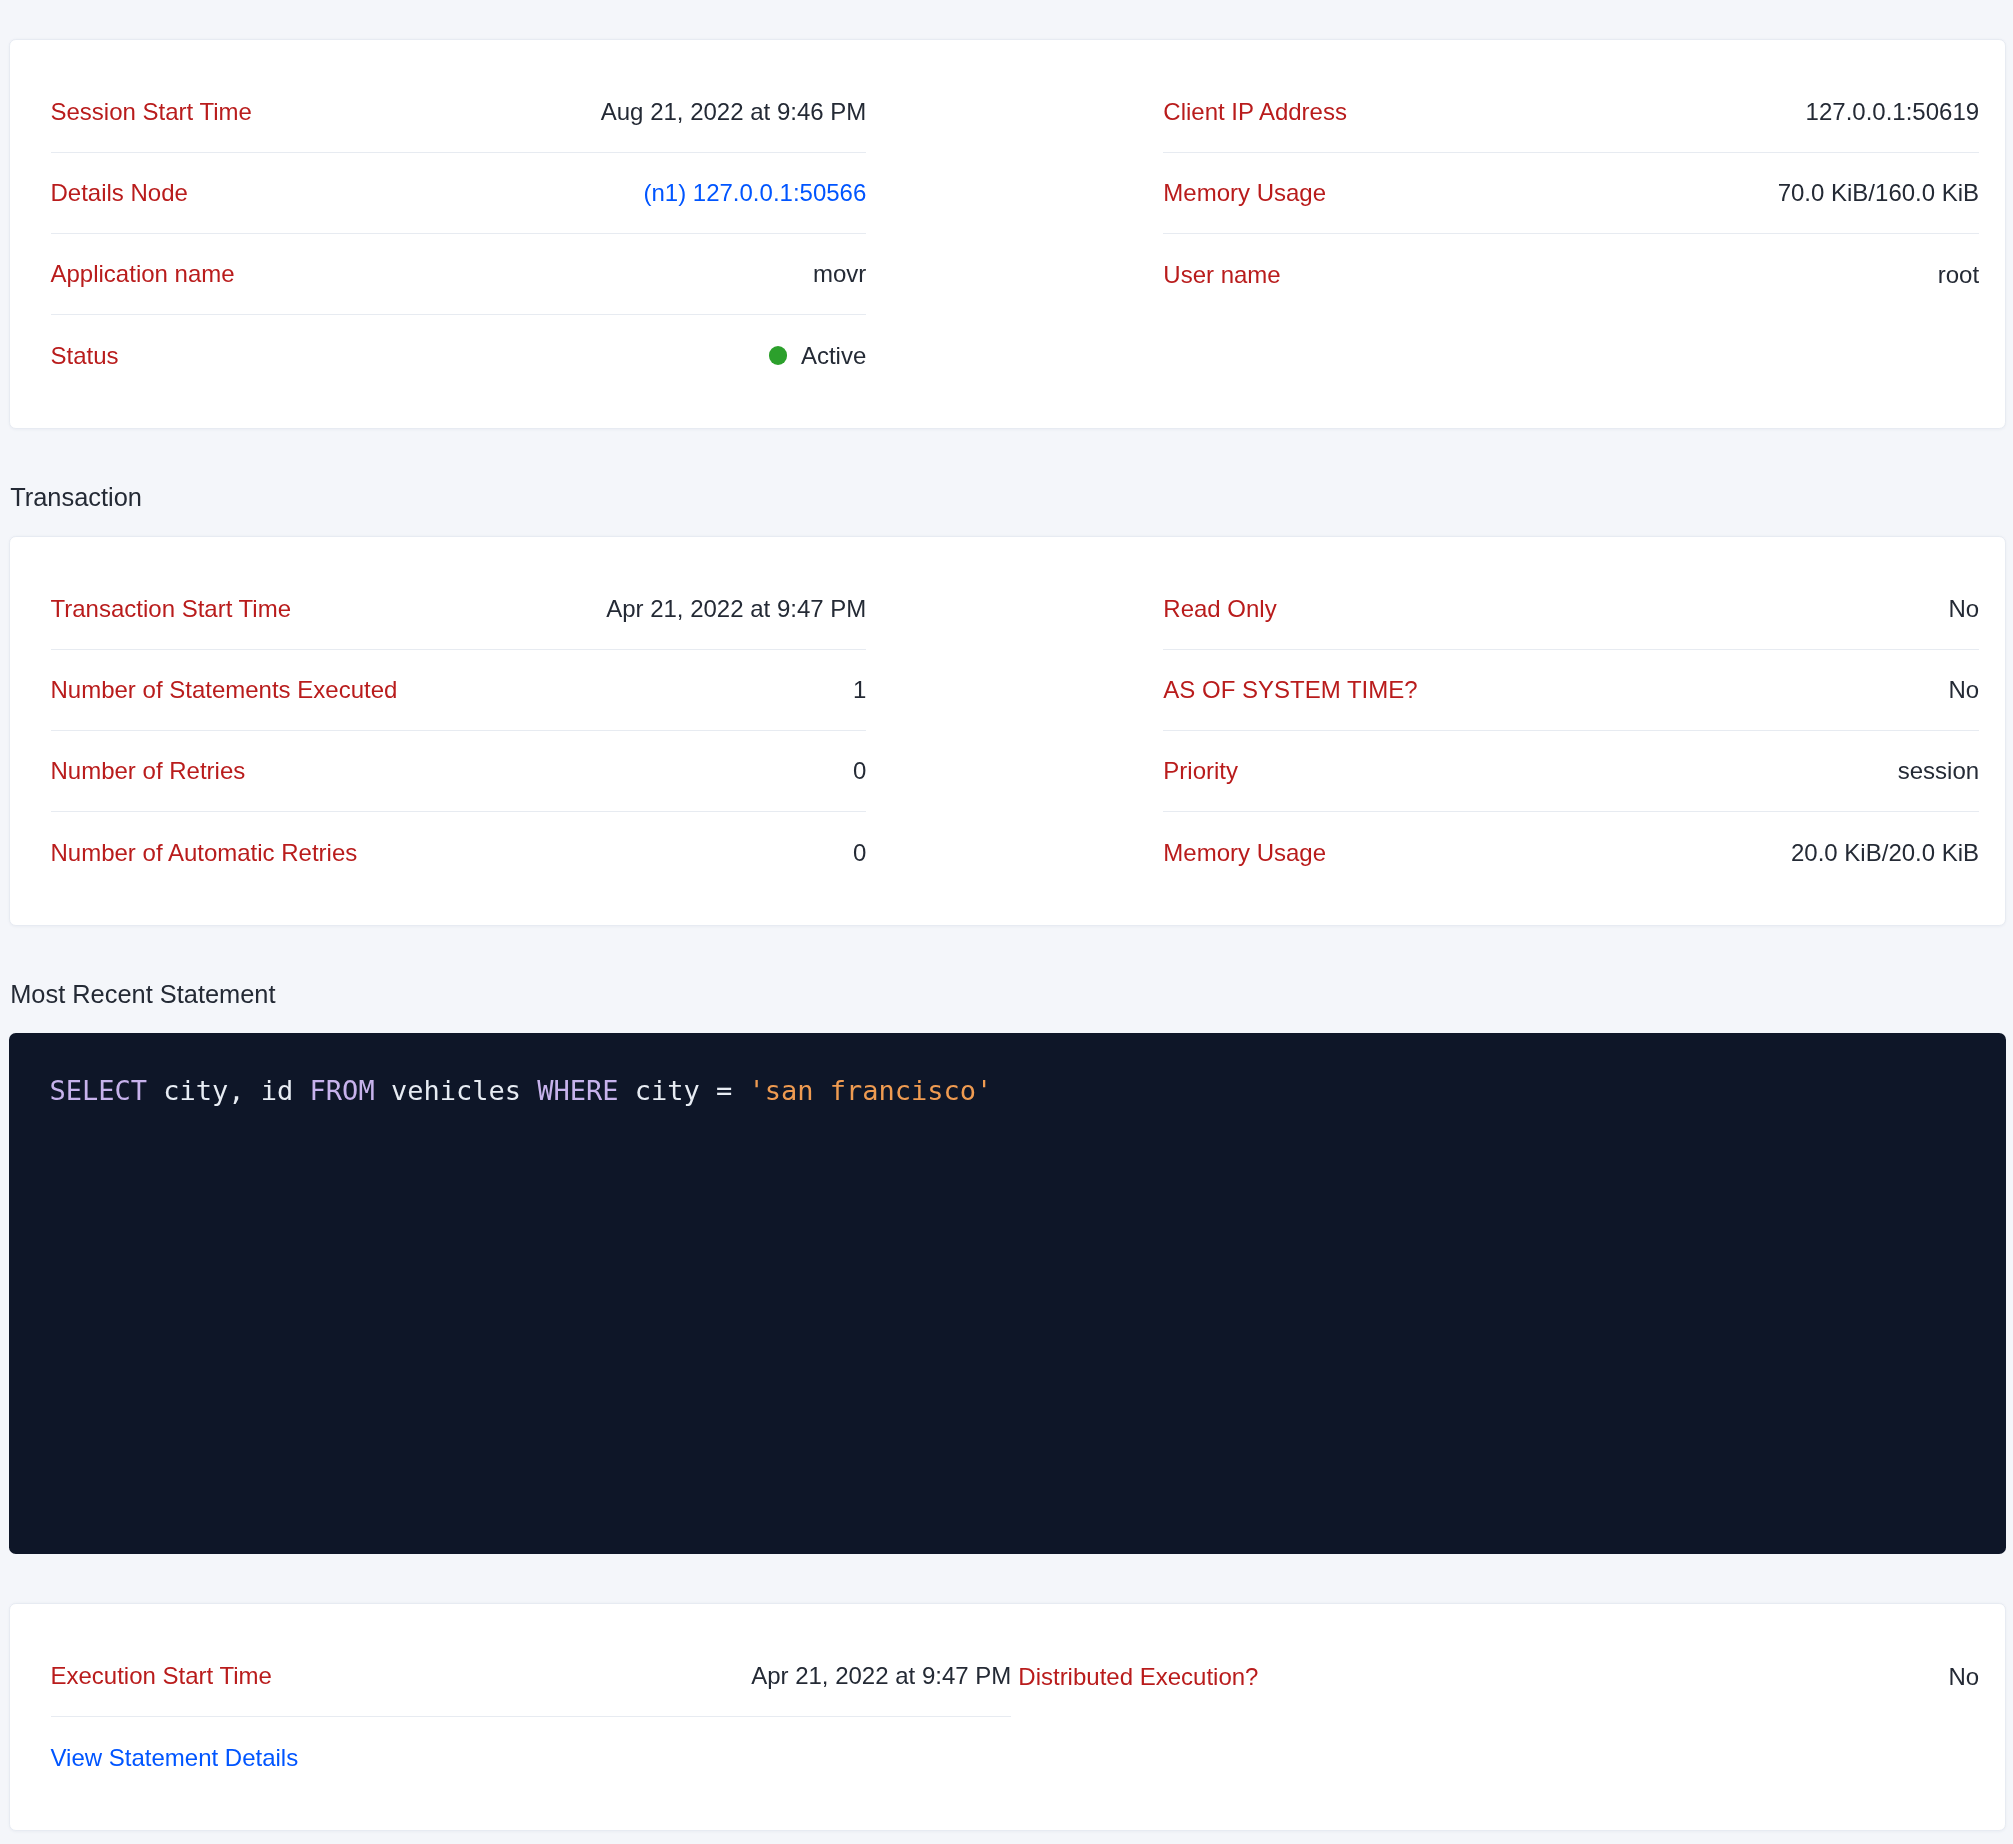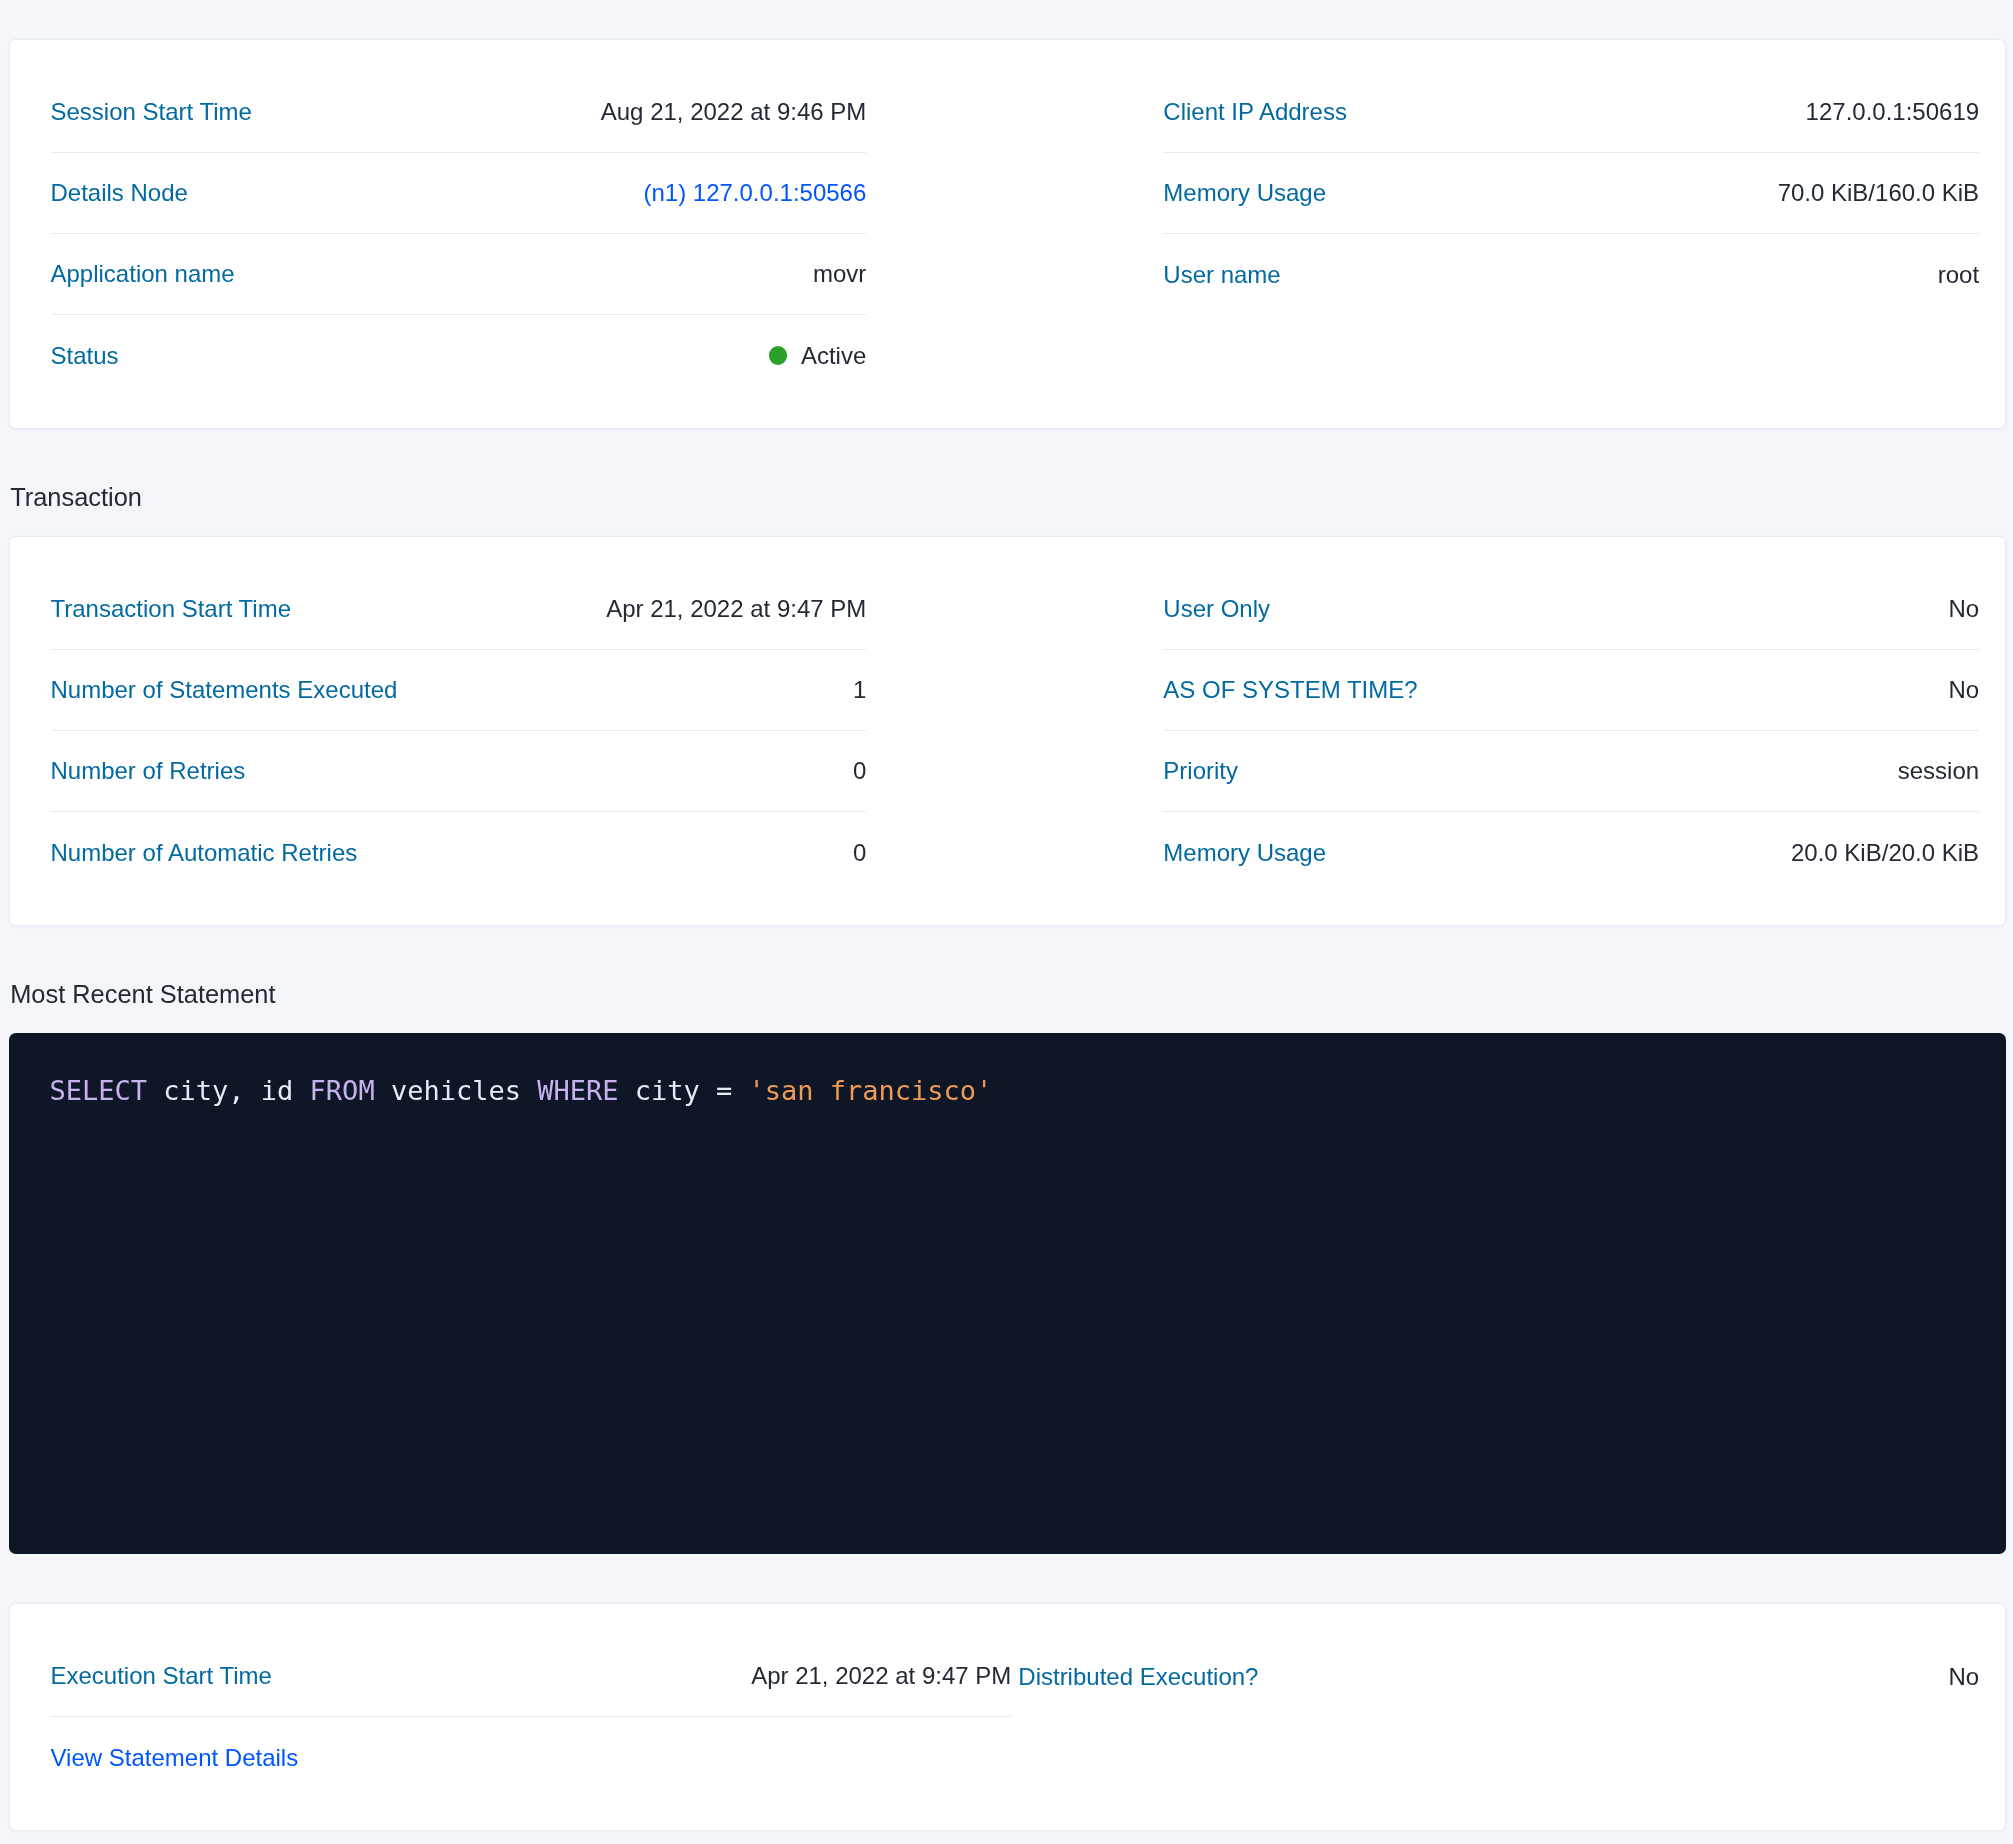--- a/index.html
+++ b/index.html
@@ -56,21 +56,21 @@
   .card-col { align-self: start; }
   .info-row {
     height: 81px;
     display: flex;
     justify-content: space-between;
     align-items: center;
     border-bottom: 1.7px solid #e7ebf1;
     font-size: 24px;
   }
   .card-col .info-row:last-child { border-bottom: none; }
-  .row-label { color: #0369a1; }
+  .row-label { color: #b91c1c; }
   .row-value { color: #242a35; text-align: right; }
   .link {
     color: var(--accent-blue, #0055ff);
     text-decoration: none;
     cursor: pointer;
   }
   .status-wrap { display: flex; align-items: center; }
   .status-dot {
     width: 18.6px; height: 18.6px;
     border-radius: 50%;
@@ -166,21 +166,21 @@
         <span class="row-label">Number of Retries</span>
         <span class="row-value">0</span>
       </div>
       <div class="info-row">
         <span class="row-label">Number of Automatic Retries</span>
         <span class="row-value">0</span>
       </div>
     </div>
     <div class="card-col">
       <div class="info-row">
-        <span class="row-label">User Only</span>
+        <span class="row-label">Read Only</span>
         <span class="row-value">No</span>
       </div>
       <div class="info-row">
         <span class="row-label">AS OF SYSTEM TIME?</span>
         <span class="row-value">No</span>
       </div>
       <div class="info-row">
         <span class="row-label">Priority</span>
         <span class="row-value">session</span>
       </div>

